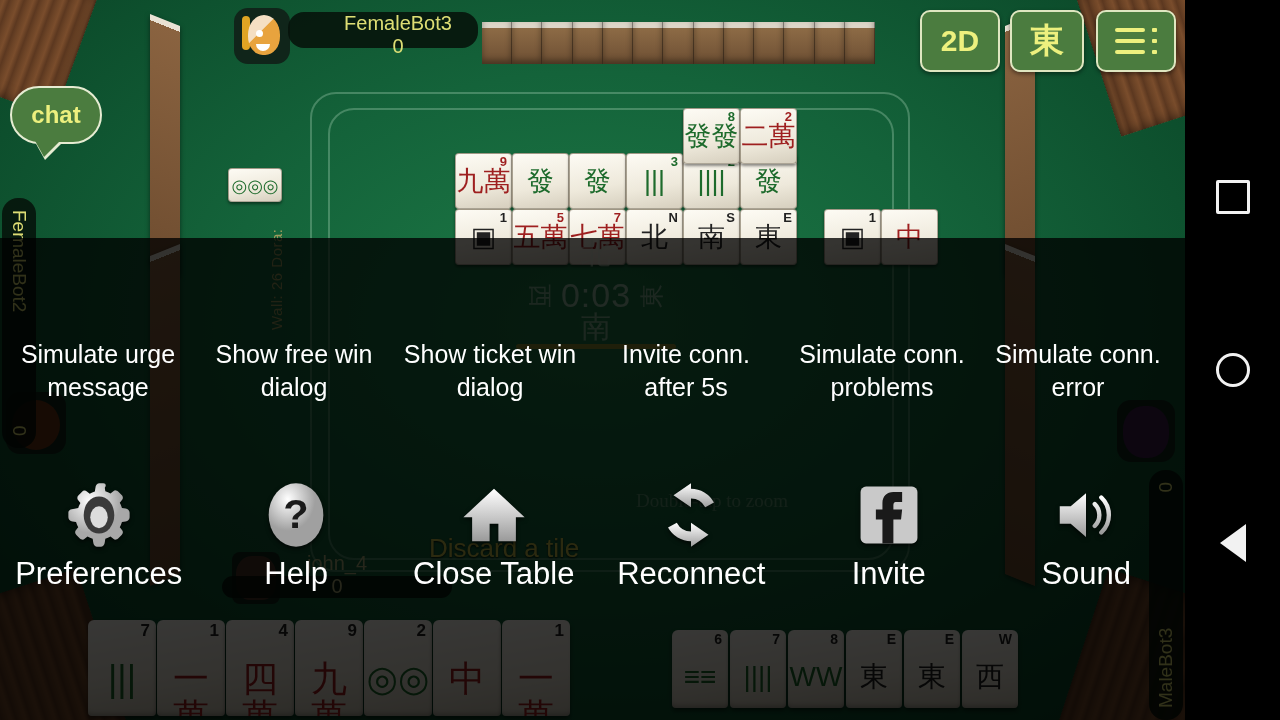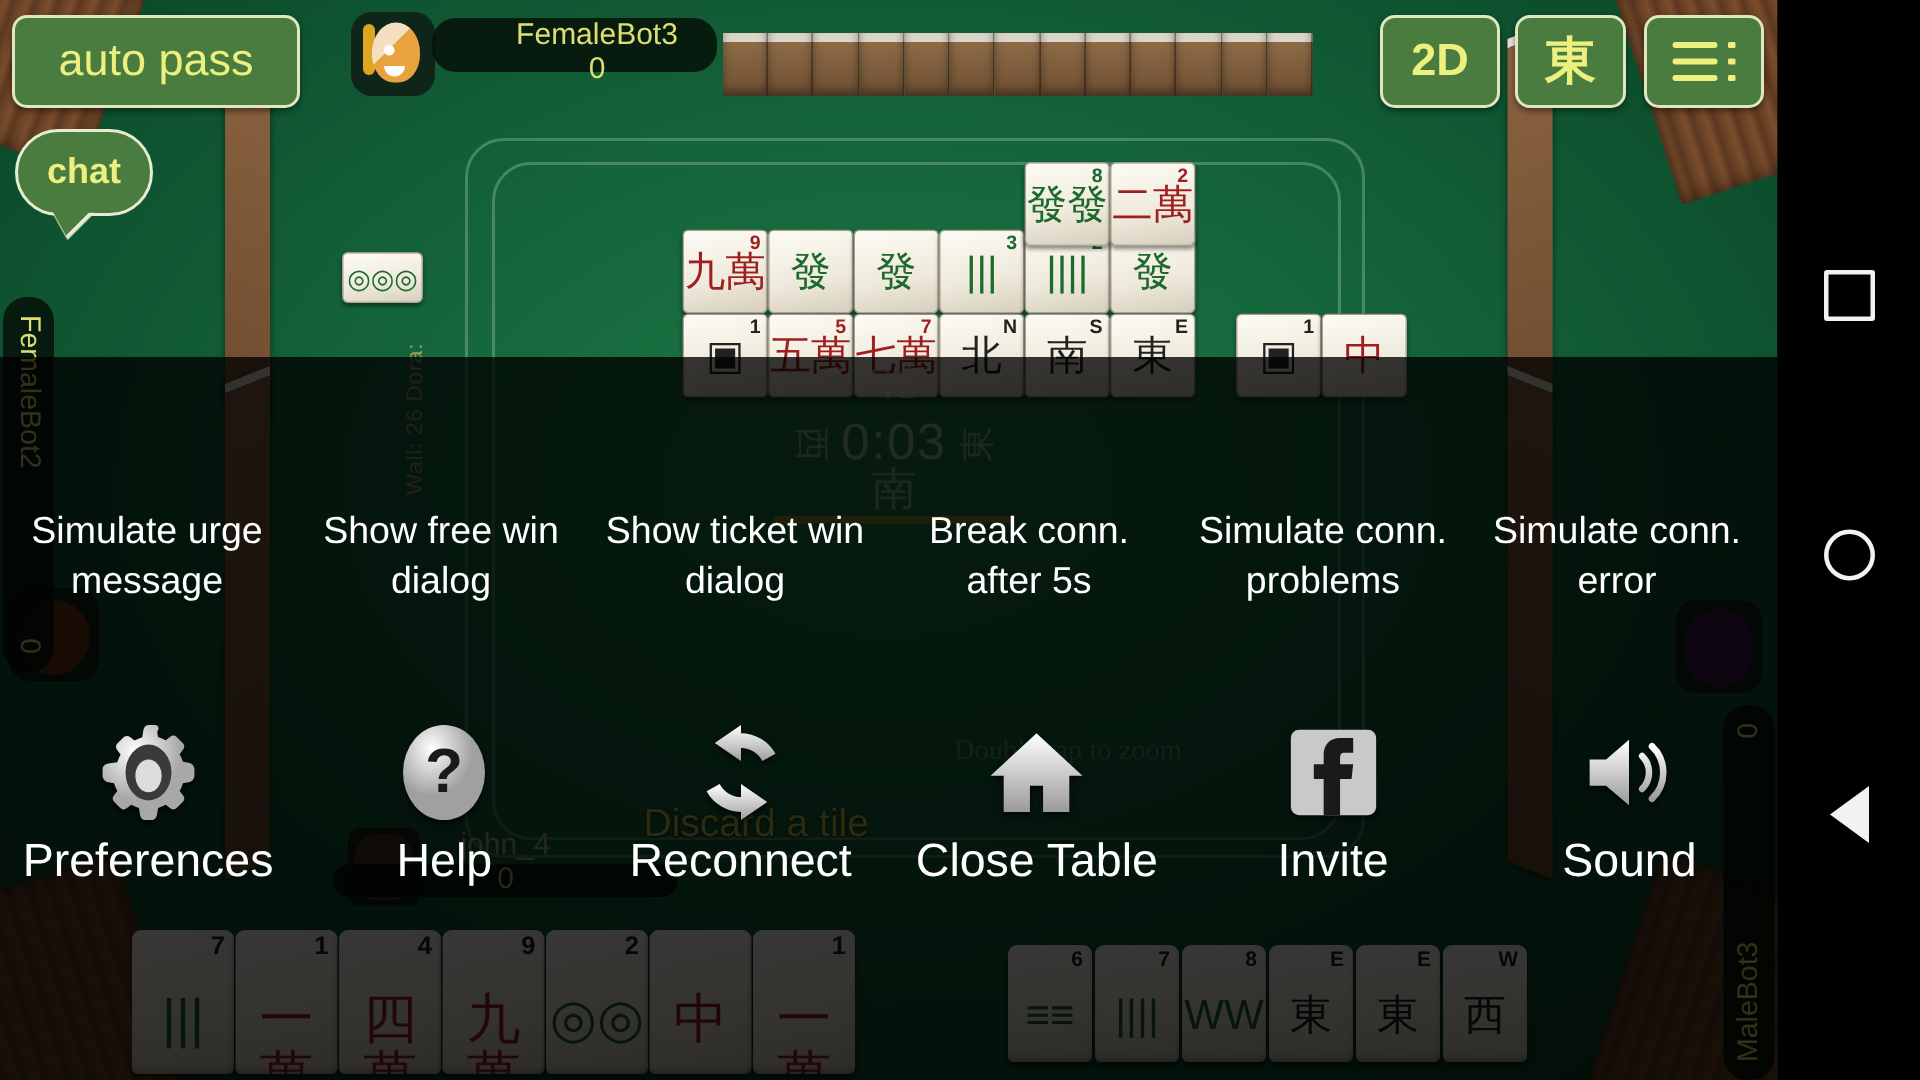--- a/index.html
+++ b/index.html
@@ -467,23 +467,20 @@
         <div class="tile sm ">
           <span class="num">E</span>
           <span class="glyph2">東</span>
         </div>
         <div class="tile sm ">
           <span class="num">W</span>
           <span class="glyph2">西</span>
         </div>
       </div>
 
-    <div class="btn" id="btn-autopass">
-      <span>auto pass</span>
-    </div>
     <div id="btn-chat">
       <span>chat</span>
     </div>
     <div class="btn" id="btn-2d">
       <span>2D</span>
     </div>
     <div class="btn" id="btn-wind">
       <span>東</span>
     </div>
     <div class="btn" id="btn-menu">
@@ -497,21 +494,21 @@
       </span>
     </div>
   </div>
 
   <div id="overlay">
 
     <div id="sim-row">
         <div class="sim-item"><span>Simulate urge message</span></div>
         <div class="sim-item"><span>Show free win dialog</span></div>
         <div class="sim-item"><span>Show ticket win dialog</span></div>
-        <div class="sim-item"><span>Break conn. after 5s</span></div>
+        <div class="sim-item"><span>Invite conn. after 5s</span></div>
         <div class="sim-item"><span>Simulate conn. problems</span></div>
         <div class="sim-item"><span>Simulate conn. error</span></div>
       </div>
 
     <div id="icon-row">
         <div class="icon-item">
           <div class="ibox">
             <svg class="gicon" width="70" height="70" viewBox="0 0 64 64">
       <defs>
                 <radialGradient id="g1" cx="35%" cy="28%">
@@ -538,44 +535,44 @@
       <ellipse cx="32" cy="32" rx="25" ry="29" fill="url(#g2)"></ellipse>
       <text x="32" y="44" font-size="38" font-family="Liberation Sans, sans-serif" font-weight="bold" text-anchor="middle" fill="#1a1a1a">?</text>
             </svg>
           </div>
           <div class="lbl">Help</div>
         </div>
         <div class="icon-item">
           <div class="ibox">
             <svg class="gicon" width="70" height="70" viewBox="0 0 64 64">
       <defs>
+                <linearGradient id="g4" x1="0" y1="0" x2="0" y2="1">
+                  <stop offset="0" stop-color="#ffffff"></stop>
+      <stop offset="1" stop-color="#9a9a9a"></stop>
+                </linearGradient>
+              </defs>
+      <path fill="url(#g4)" d="M32 8 4 34h8v22h16V40h8v16h16V34h8z"></path>
+            </svg>
+          </div>
+          <div class="lbl">Close Table</div>
+        </div>
+        <div class="icon-item">
+          <div class="ibox">
+            <svg class="gicon" width="70" height="70" viewBox="0 0 64 64">
+      <defs>
                 <linearGradient id="g3" x1="0" y1="0" x2="0" y2="1">
                   <stop offset="0" stop-color="#ffffff"></stop>
       <stop offset="1" stop-color="#9f9f9f"></stop>
                 </linearGradient>
               </defs>
       <path fill="url(#g3)" d="M32 8a24 24 0 0 1 21 12.5l-8 4.5A15 15 0 0 0 32 17v8L16 14l16-11z"></path>
       <path fill="url(#g3)" d="M32 56a24 24 0 0 1-21-12.5l8-4.5A15 15 0 0 0 32 47v-8l16 11-16 11z"></path>
             </svg>
           </div>
           <div class="lbl">Reconnect</div>
-        </div>
-        <div class="icon-item">
-          <div class="ibox">
-            <svg class="gicon" width="70" height="70" viewBox="0 0 64 64">
-      <defs>
-                <linearGradient id="g4" x1="0" y1="0" x2="0" y2="1">
-                  <stop offset="0" stop-color="#ffffff"></stop>
-      <stop offset="1" stop-color="#9a9a9a"></stop>
-                </linearGradient>
-              </defs>
-      <path fill="url(#g4)" d="M32 8 4 34h8v22h16V40h8v16h16V34h8z"></path>
-            </svg>
-          </div>
-          <div class="lbl">Close Table</div>
         </div>
         <div class="icon-item">
           <div class="ibox">
             <svg class="gicon" width="70" height="70" viewBox="0 0 64 64">
       <rect x="6" y="6" width="52" height="52" rx="5" fill="#c9c9c9"></rect>
       <path fill="#1a1a1a" d="M38 20h6v-9h-8c-6 0-10 4-10 10v6h-6v9h6v22h10V36h7l1-9h-8v-4c0-2 1-3 2-3z"></path>
             </svg>
           </div>
           <div class="lbl">Invite</div>
         </div>

